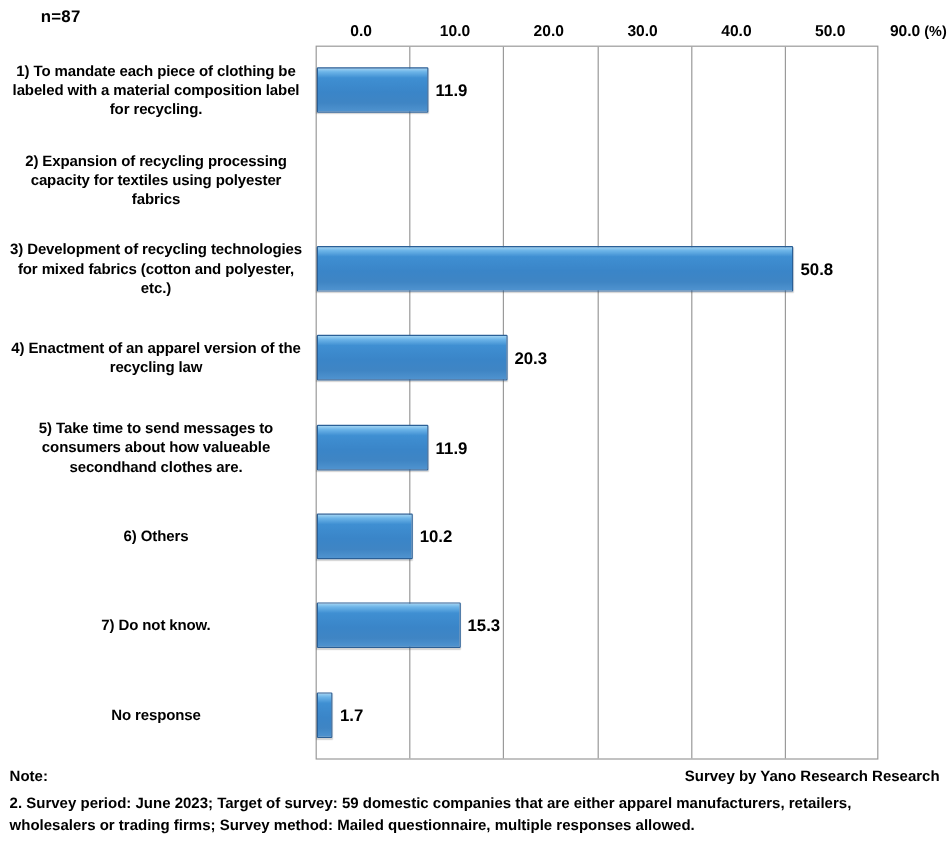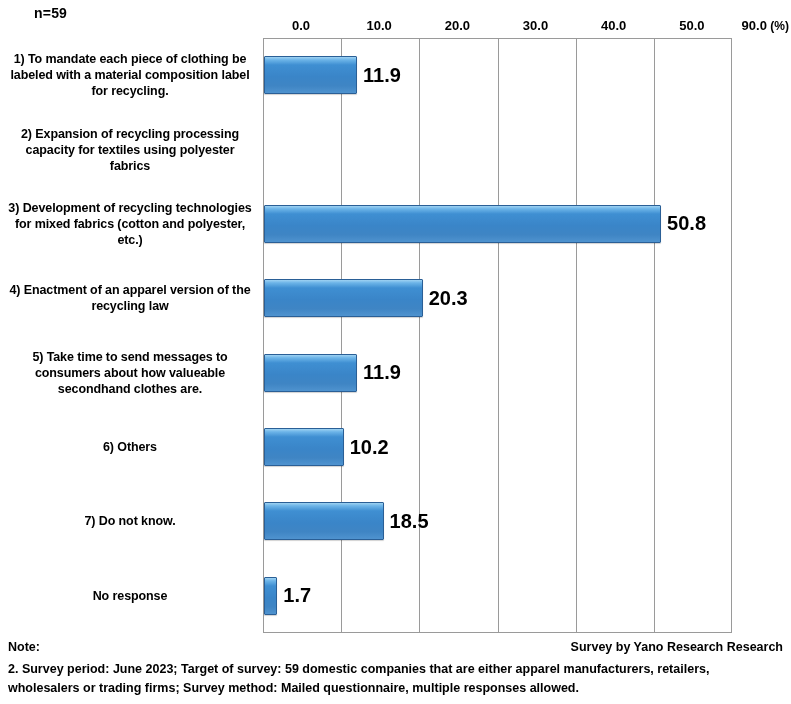--- a/index.html
+++ b/index.html
@@ -101,21 +101,21 @@
         #6cb4e8 8%,
         #3f8fd2 22%,
         #3a85c8 55%,
         #3f85c4 80%,
         #4f93cf 100%);
     border: 1px solid #2a5f96;
     border-radius: 1px;
     box-shadow: 0 1px 1px rgba(0,0,0,0.18);
   }
   .bar-value {
-    font-size: 20px;
+    font-size: 14px;
     font-weight: bold;
     color: #000000;
     margin-left: 6px;
     white-space: nowrap;
   }
 
   
   .footer {
     position: absolute;
     left: 0; top: 640px;
@@ -137,21 +137,21 @@
     font-weight: bold;
     color: #000000;
     line-height: 19px;
   }
 </style>
 </head>
 <body>
 
 <div id="root">
 
-  <div class="n-label">n=59</div>
+  <div class="n-label">n=87</div>
 
   <div class="axis-ticks">
       <div class="tick" style="left: 263px;"><span>0.0</span></div>
       <div class="tick" style="left: 341.167px;"><span>10.0</span></div>
       <div class="tick" style="left: 419.333px;"><span>20.0</span></div>
       <div class="tick" style="left: 497.5px;"><span>30.0</span></div>
       <div class="tick" style="left: 575.667px;"><span>40.0</span></div>
       <div class="tick" style="left: 653.833px;"><span>50.0</span></div>
       <div class="tick" style="left: 732px; transform: translateX(-60%);"><span>90.0</span><span class="pct"> (%)</span></div>
     </div>
@@ -200,21 +200,21 @@
         <div class="cat-label">6) Others</div>
         <div class="bar-wrap">
           <div class="bar" style="width: 79.73px;"></div>
           <div class="bar-value">10.2</div>
         </div>
       </div>
       <div class="row" style="top: 446.25px; height: 74.375px;">
         <div class="cat-label">7) Do not know.</div>
         <div class="bar-wrap">
           <div class="bar" style="width: 119.595px;"></div>
-          <div class="bar-value">18.5</div>
+          <div class="bar-value">15.3</div>
         </div>
       </div>
       <div class="row" style="top: 520.625px; height: 74.375px;">
         <div class="cat-label">No response</div>
         <div class="bar-wrap">
           <div class="bar" style="width: 13.2883px;"></div>
           <div class="bar-value">1.7</div>
         </div>
       </div>
     </div>

